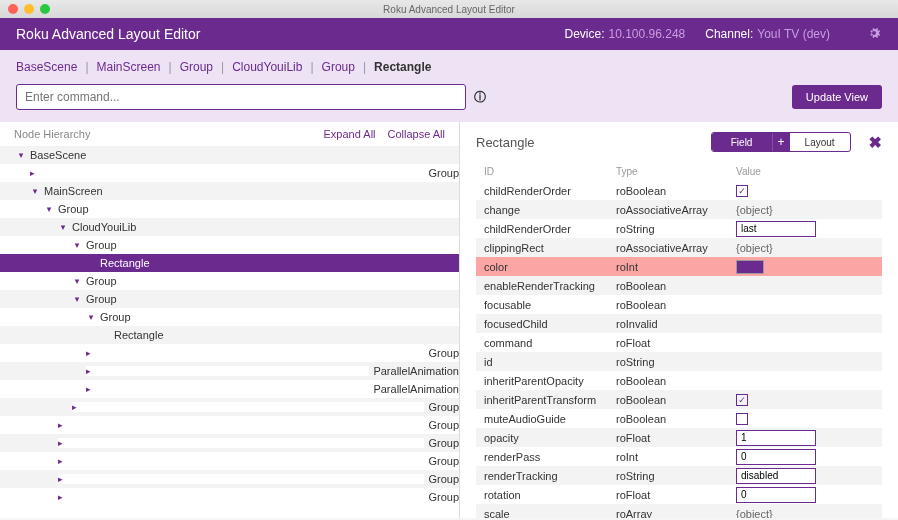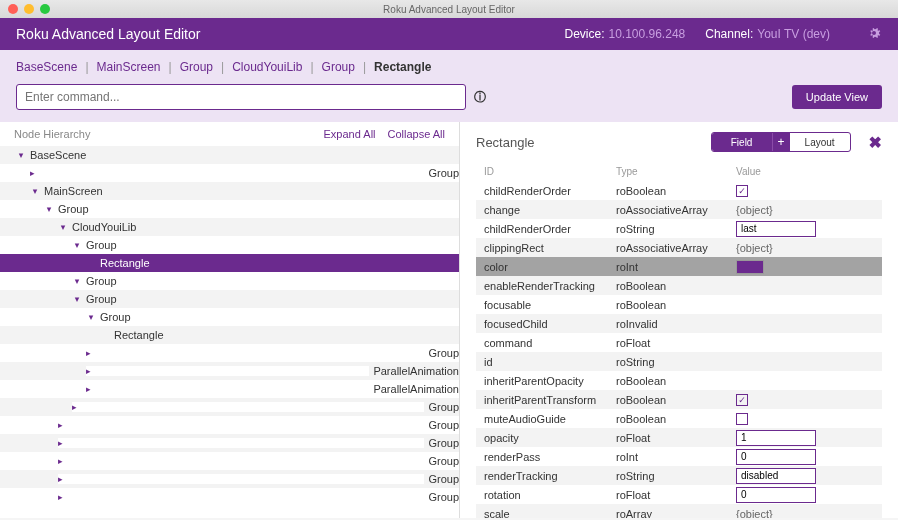--- a/index.html
+++ b/index.html
@@ -43,21 +43,21 @@
 .right-hdr{display:flex;align-items:center;padding:10px 16px}
 .sel-name{font-size:13px;color:#555}
 .seg{margin-left:auto;display:flex;border:1px solid #6b2a8e;border-radius:3px;overflow:hidden;height:20px}
 .seg-btn{width:60px;font-size:10px;display:flex;align-items:center;justify-content:center;cursor:pointer}
 .seg-btn.active{background:#6b2a8e;color:#fff}
 .seg-plus{width:18px;background:#6b2a8e;color:#fff;display:flex;align-items:center;justify-content:center;font-size:12px;cursor:pointer;border-left:1px solid #8a4ba8}
 .close-x{margin-left:18px;color:#6b2a8e;font-size:16px;font-weight:bold;cursor:pointer}
 .props{overflow-y:auto;flex:1;padding:0 16px 16px}
 .prow{display:flex;align-items:center;height:19px;font-size:11px}
 .prow:nth-child(odd){background:#f3f3f3}
-.prow.hl{background:#a3a3a3}
+.prow.hl{background:#fca5a5}
 .prow.phdr{color:#999;font-size:10px;background:transparent}
 .pc-id{width:140px;padding-left:8px}
 .pc-type{width:120px}
 .pc-val{flex:1;display:flex;align-items:center}
 .val-input{height:16px;border:1px solid #6b2a8e;font-size:10px;padding:0 4px;width:80px}
 .checkbox{width:12px;height:12px;border:1px solid #6b2a8e;display:inline-flex;align-items:center;justify-content:center;font-size:9px;color:#6b2a8e;cursor:pointer}
 .swatch{width:28px;height:14px;background:#6b2a8e;border:1px solid #999;cursor:pointer}
 .obj-text{color:#666}
 .color-picker{position:absolute;right:30px;top:118px;width:106px;background:#fff;box-shadow:0 2px 8px rgba(0,0,0,0.3);padding:6px;z-index:10}
 .cp-sv{height:60px;background:linear-gradient(to top,#000,transparent),linear-gradient(to right,#fff,#8a2be2);position:relative}

